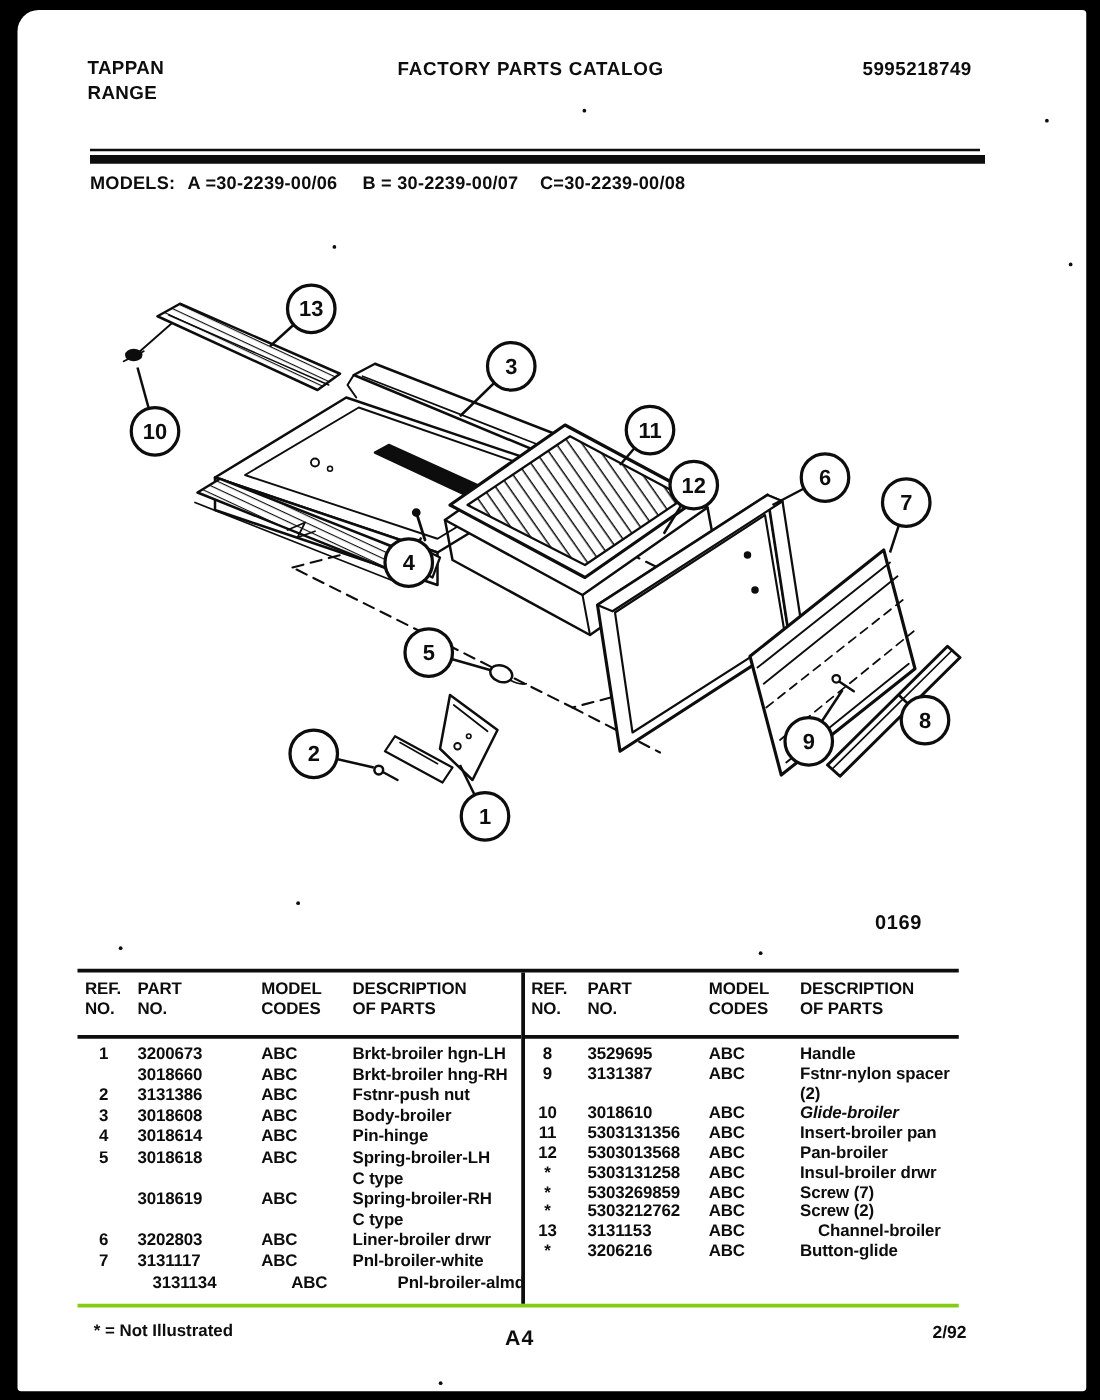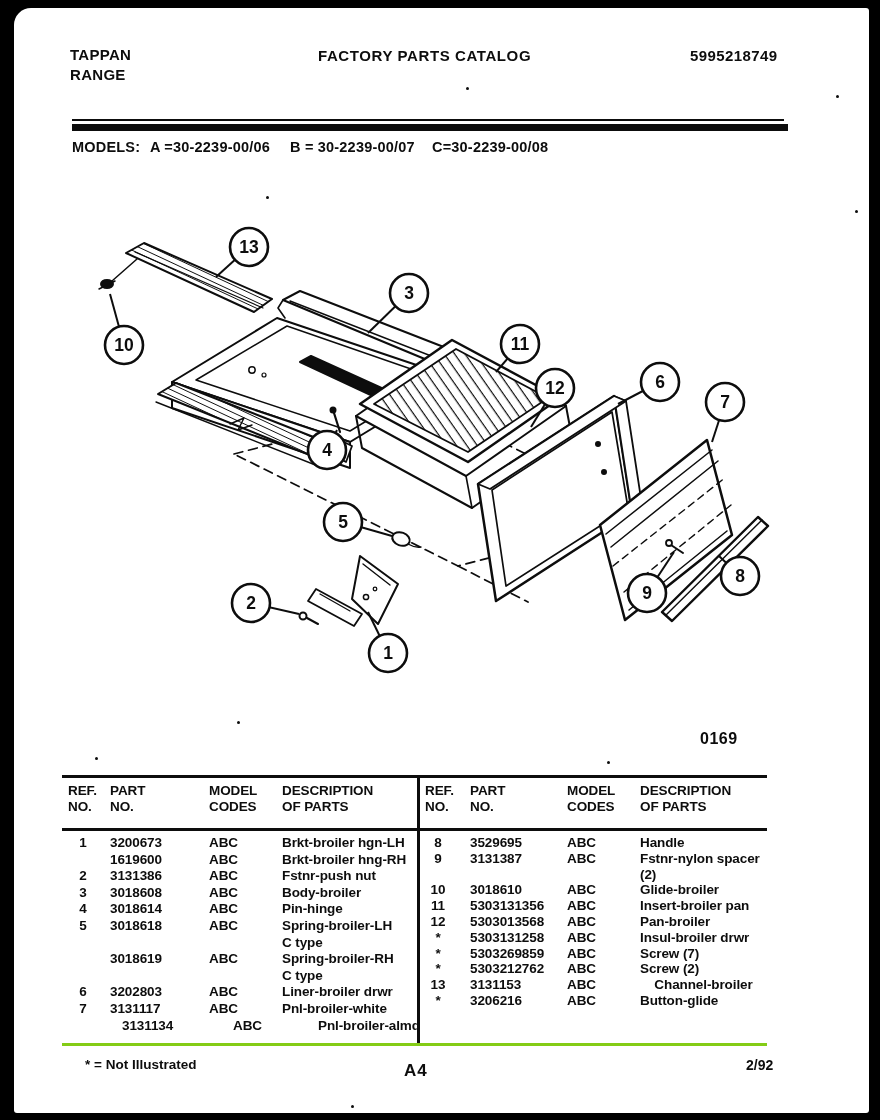--- a/index.html
+++ b/index.html
@@ -23,21 +23,21 @@
   .ptable{left:62px;top:775px;width:705px;height:265px;border-top:3px solid #0d0d0d;border-bottom:3px solid #84cc16;}
   .thalf{position:absolute;top:0;bottom:0;}
   .thalf.left{left:0;width:355px;}
   .thalf.right{left:357px;width:348px;}
   .tdivider{position:absolute;left:355px;top:0;bottom:0;width:3px;background:#0d0d0d;}
   .thead{position:absolute;top:0;left:0;right:0;height:45px;border-bottom:3px solid #0d0d0d;display:flex;align-items:flex-start;padding-top:5px;box-sizing:content-box;}
   .thead .cell{white-space:pre-line;font-size:13.5px;line-height:16px;font-weight:bold;}
   .tbody{position:absolute;top:48px;left:0;right:0;bottom:0;padding-top:9px;}
   .trow{display:flex;}
   .cell{flex:none;box-sizing:border-box;overflow:hidden;white-space:nowrap;font-size:13.5px;font-weight:bold;letter-spacing:-0.1px;}
-  .footer-note{left:85px;top:1057px;font-size:13.5px;font-weight:bold;}
+  .footer-note{left:75px;top:1057px;font-size:13.5px;font-weight:bold;}
   .footer-page{left:404px;top:1061px;font-size:17px;font-weight:bold;letter-spacing:1px;}
   .footer-date{left:746px;top:1057px;font-size:14px;font-weight:bold;}
   .speck{position:absolute;background:#0d0d0d;border-radius:50%;}
   svg text{font-family:"Liberation Sans", sans-serif;}
 </style>
 </head>
 <body>
 
 <div class="page"></div>
 
@@ -200,21 +200,21 @@
       </div>
     <div class="tbody" id="lrows">
         <div class="trow" style="line-height: 16.6px;">
           <span class="cell" style="width: 42px; text-align: center;">1</span>
           <span class="cell" style="width: 92px; padding-left: 6px;">3200673</span>
           <span class="cell" style="width: 78px; padding-left: 13px;">ABC</span>
           <span class="cell" style="width: 143px; padding-left: 8px;">Brkt-broiler hgn-LH</span>
         </div>
         <div class="trow" style="line-height: 16.6px;">
           <span class="cell" style="width: 42px; text-align: center;"></span>
-          <span class="cell" style="width: 92px; padding-left: 6px;">1619600</span>
+          <span class="cell" style="width: 92px; padding-left: 6px;">3018660</span>
           <span class="cell" style="width: 78px; padding-left: 13px;">ABC</span>
           <span class="cell" style="width: 143px; padding-left: 8px;">Brkt-broiler hng-RH</span>
         </div>
         <div class="trow" style="line-height: 16.6px;">
           <span class="cell" style="width: 42px; text-align: center;">2</span>
           <span class="cell" style="width: 92px; padding-left: 6px;">3131386</span>
           <span class="cell" style="width: 78px; padding-left: 13px;">ABC</span>
           <span class="cell" style="width: 143px; padding-left: 8px;">Fstnr-push nut</span>
         </div>
         <div class="trow" style="line-height: 16.6px;">
@@ -301,21 +301,21 @@
         <div class="trow" style="line-height: 15.8px;">
           <span class="cell" style="width: 38px; text-align: center;"></span>
           <span class="cell" style="width: 100px; padding-left: 13px;"></span>
           <span class="cell" style="width: 72px; padding-left: 10px;"></span>
           <span class="cell" style="width: 138px; padding-left: 11px;">(2)</span>
         </div>
         <div class="trow" style="line-height: 15.8px;">
           <span class="cell" style="width: 38px; text-align: center;">10</span>
           <span class="cell" style="width: 100px; padding-left: 13px;">3018610</span>
           <span class="cell" style="width: 72px; padding-left: 10px;">ABC</span>
-          <span class="cell" style="width: 138px; padding-left: 11px;">Glide-broiler</span>
+          <span class="cell" style="width: 138px; padding-left: 11px; font-style: italic;">Glide-broiler</span>
         </div>
         <div class="trow" style="line-height: 15.8px;">
           <span class="cell" style="width: 38px; text-align: center;">11</span>
           <span class="cell" style="width: 100px; padding-left: 13px;">5303131356</span>
           <span class="cell" style="width: 72px; padding-left: 10px;">ABC</span>
           <span class="cell" style="width: 138px; padding-left: 11px;">Insert-broiler pan</span>
         </div>
         <div class="trow" style="line-height: 15.8px;">
           <span class="cell" style="width: 38px; text-align: center;">12</span>
           <span class="cell" style="width: 100px; padding-left: 13px;">5303013568</span>

